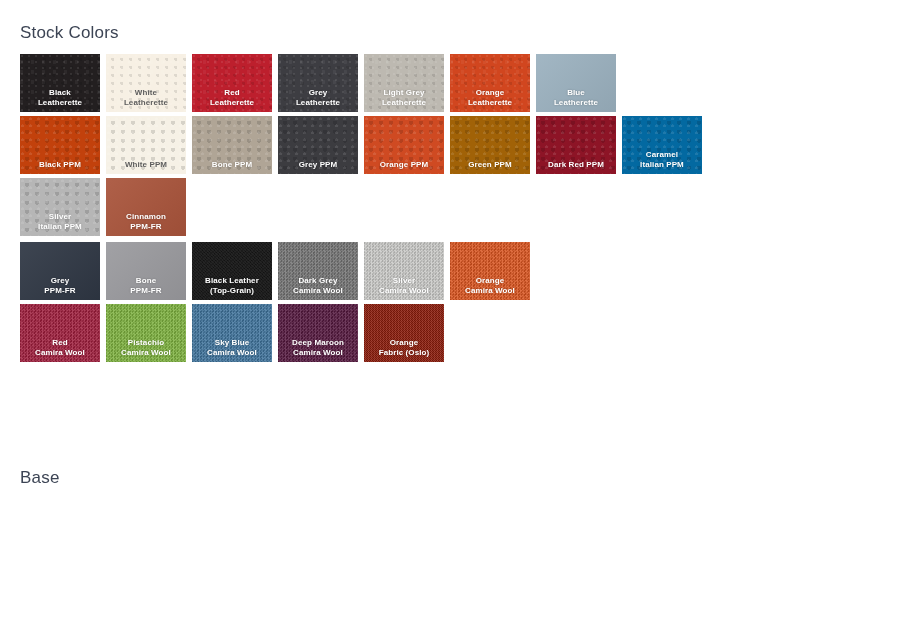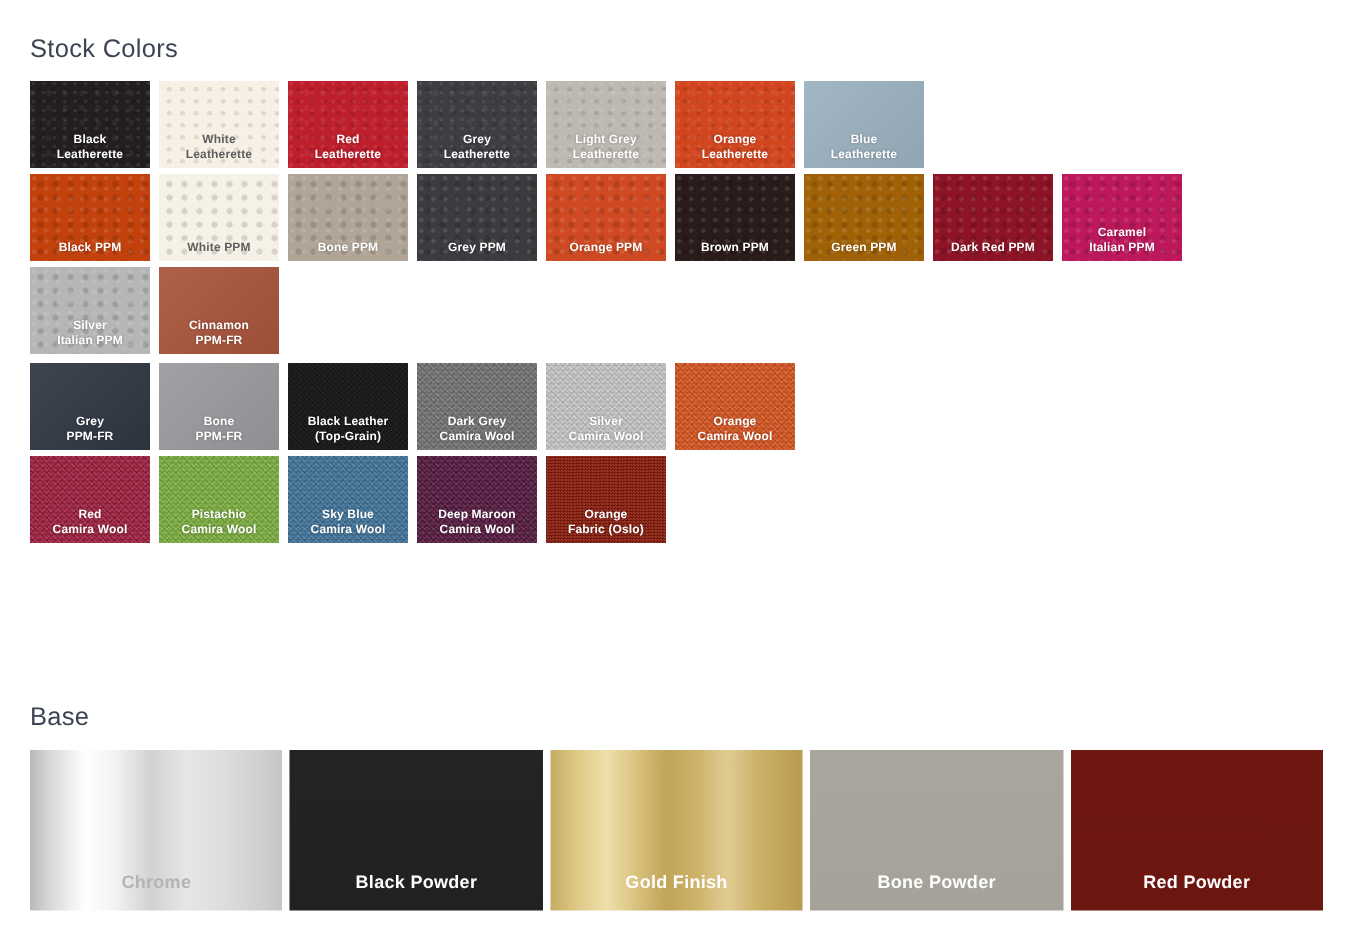--- a/index.html
+++ b/index.html
@@ -194,33 +194,29 @@
         <div class="label">Bone PPM</div>
       </div>
       <div class="swatch light-label" style="background: rgb(60, 60, 64);">
         <div class="tex ppm"></div>
         <div class="label">Grey PPM</div>
       </div>
       <div class="swatch light-label" style="background: rgb(207, 74, 34);">
         <div class="tex ppm"></div>
         <div class="label">Orange PPM</div>
       </div>
-      <div class="swatch light-label" style="background: rgb(42, 28, 26);">
-        <div class="tex ppm"></div>
-        <div class="label">Brown PPM</div>
-      </div>
       <div class="swatch light-label" style="background: #a16207;">
         <div class="tex ppm"></div>
         <div class="label">Green PPM</div>
       </div>
       <div class="swatch light-label" style="background: rgb(141, 20, 38);">
         <div class="tex ppm"></div>
         <div class="label">Dark Red PPM</div>
       </div>
-      <div class="swatch light-label" style="background: #be185d;">
+      <div class="swatch light-label" style="background: #0369a1;">
         <div class="tex ppm"></div>
         <div class="label">Caramel
 Italian PPM</div>
       </div>
       <div style="flex-basis: 100%; height: 0px;"></div>
       <div class="swatch light-label" style="background: rgb(182, 182, 182);">
         <div class="tex ppm"></div>
         <div class="label">Silver
 Italian PPM</div>
       </div>
@@ -284,31 +280,14 @@
       </div>
       <div class="swatch light-label" style="background: rgb(142, 26, 9);">
         <div class="tex fabric"></div>
         <div class="label">Orange
 Fabric (Oslo)</div>
       </div>
     </div>
 
   <h2 class="section-title" id="base-title">Base</h2>
 
-  <div class="base-grid" id="base-grid">
-      <div class="base-swatch dark-label" style="background: linear-gradient(90deg, rgb(185, 185, 185) 0%, rgb(216, 216, 216) 8%, rgb(255, 255, 255) 22%, rgb(242, 242, 242) 34%, rgb(210, 210, 210) 48%, rgb(230, 230, 230) 62%, rgb(220, 220, 220) 78%, rgb(207, 207, 207) 92%, rgb(198, 198, 198) 100%);">
-        <div class="blabel">Chrome</div>
-      </div>
-      <div class="base-swatch light-label" style="background: linear-gradient(rgb(36, 36, 39) 0%, rgb(33, 33, 36) 100%);">
-        <div class="blabel">Black Powder</div>
-      </div>
-      <div class="base-swatch light-label" style="background: linear-gradient(90deg, rgb(198, 171, 98) 0%, rgb(220, 199, 131) 10%, rgb(239, 224, 171) 22%, rgb(217, 194, 125) 34%, rgb(192, 164, 88) 46%, rgb(205, 178, 105) 58%, rgb(224, 204, 146) 70%, rgb(201, 174, 99) 84%, rgb(185, 156, 81) 100%);">
-        <div class="blabel">Gold Finish</div>
-      </div>
-      <div class="base-swatch light-label" style="background: linear-gradient(rgb(169, 166, 157) 0%, rgb(165, 162, 153) 100%);">
-        <div class="blabel">Bone Powder</div>
-      </div>
-      <div class="base-swatch light-label" style="background: linear-gradient(rgb(109, 23, 16) 0%, rgb(107, 22, 15) 100%);">
-        <div class="blabel">Red Powder</div>
-      </div>
-    </div>
 
 </div>
 
 </body></html>

